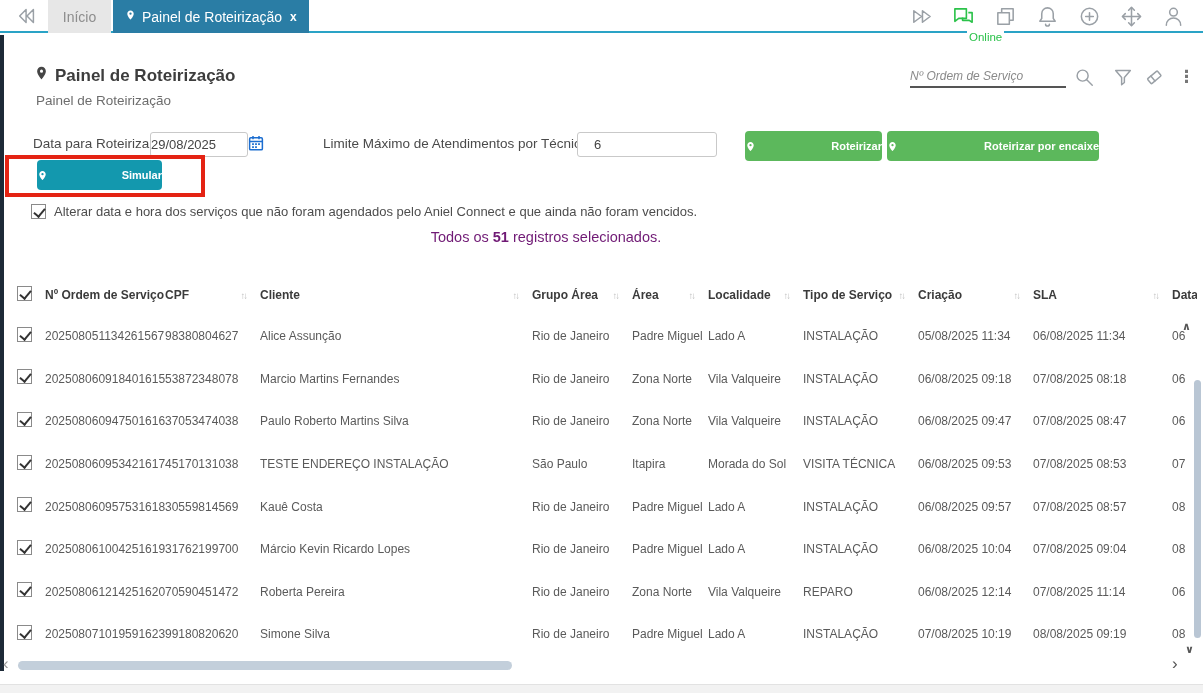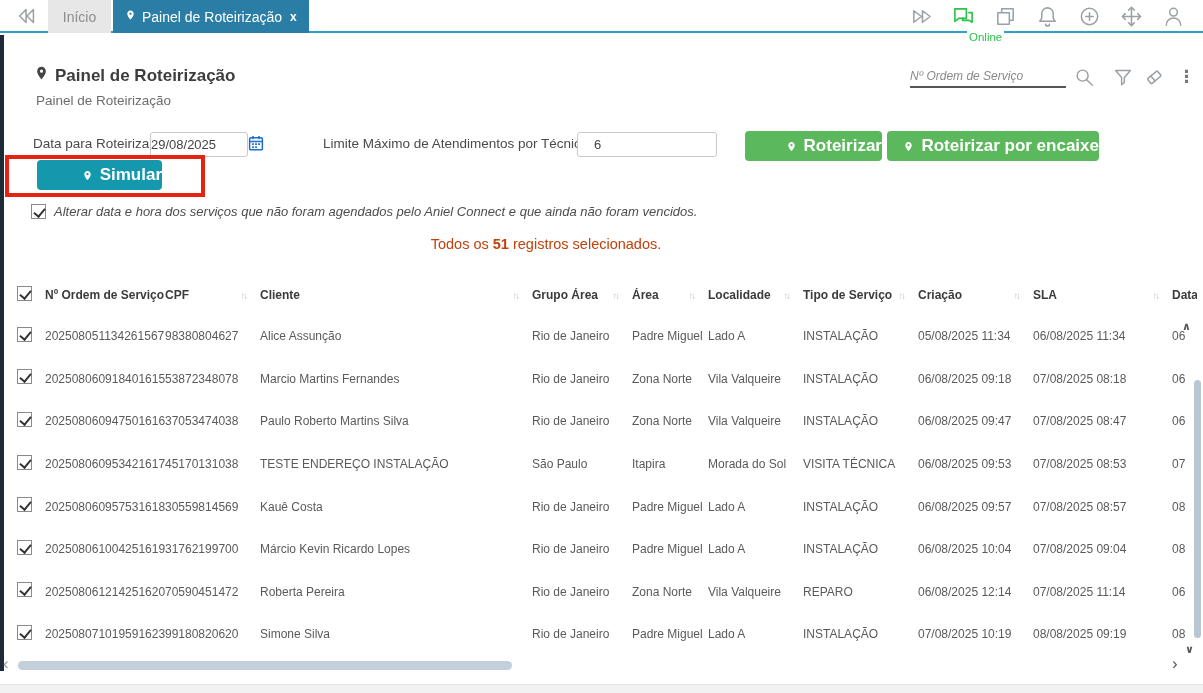--- a/index.html
+++ b/index.html
@@ -28,38 +28,38 @@
   .pg-sub { position:absolute; left:36px; top:93px; font-size:13.5px; color:#6d6d6d; }
   .search-input { position:absolute; left:910px; top:66px; width:156px; height:22px; border:none;
                   border-bottom:2px solid #555; font-style:italic; font-size:12px; color:#333; outline:none; }
   .search-input::placeholder { color:#8a8a8a; font-style:italic; }
   .hd-ic { position:absolute; top:66px; width:22px; height:22px; cursor:pointer; }
 
   
   .lbl { position:absolute; font-size:13.5px; color:#4a4a4a; }
   .inp { position:absolute; height:25px; border:1px solid #c9c9c9; border-radius:3px; font-size:13px;
          color:#444; outline:none; }
-  .btn { position:absolute; display:flex; align-items:center; justify-content:flex-end; gap:7px;
-         border:none; border-radius:4px; color:#fff; font-weight:bold; font-size:17px; cursor:pointer; }
+  .btn { position:absolute; display:flex; align-items:center; justify-content:space-between; gap:7px;
+         border:none; border-radius:4px; color:#fff; font-weight:bold; font-size:11px; cursor:pointer; }
   .btn-green { background:#5cb85c; }
   .btn-teal { background:#1398ae; }
   .red-annotation { position:absolute; left:5px; top:155px; width:200px; height:42px;
                     border:4px solid #e42313; z-index:4; pointer-events:none; }
 
   
   .cb { display:inline-block; width:15px; height:15px; border:1px solid #8a8a8a; background:#fff;
         position:relative; cursor:pointer; flex:none; }
   .cb.checked::after { content:""; position:absolute; left:4px; top:1px; width:5px; height:9px;
         border-right:2px solid #333; border-bottom:2px solid #333; transform:rotate(40deg); }
-  .alter-row { position:absolute; left:31px; top:203px; display:flex; gap:8px; align-items:flex-end;font-style:italic; }
+  .alter-row { position:absolute; left:31px; top:203px; display:flex; gap:8px; align-items:flex-end; }
   .alter-row .txt { font-size:13px; color:#4d4d4d; padding-top:1px; }
 
   
-  .sel-banner { position:absolute; left:0; top:236px; width:1092px; text-align:center;
-                font-size:14.5px; color:#c2410c; }
+  .sel-banner { position:absolute; left:0; top:229px; width:1092px; text-align:center;
+                font-size:14.5px; color:#701a75; }
   .sel-banner b { font-weight:bold; }
 
   
   .t-head, .t-row { display:grid;
       grid-template-columns:28px 120px 95px 272px 100px 76px 95px 115px 115px 139px 25px;
       padding-left:17px; align-items:center; }
   .t-head { position:absolute; left:0; top:275px; width:1203px; height:40px; }
   .t-head .hcell { display:flex; align-items:center; justify-content:space-between;
       font-size:12px; font-weight:bold; color:#3b3b3b; white-space:nowrap; overflow:hidden; cursor:pointer; }
   .sort { font-size:9.5px; color:#bdbdbd; letter-spacing:-2px; margin-right:14px; }

